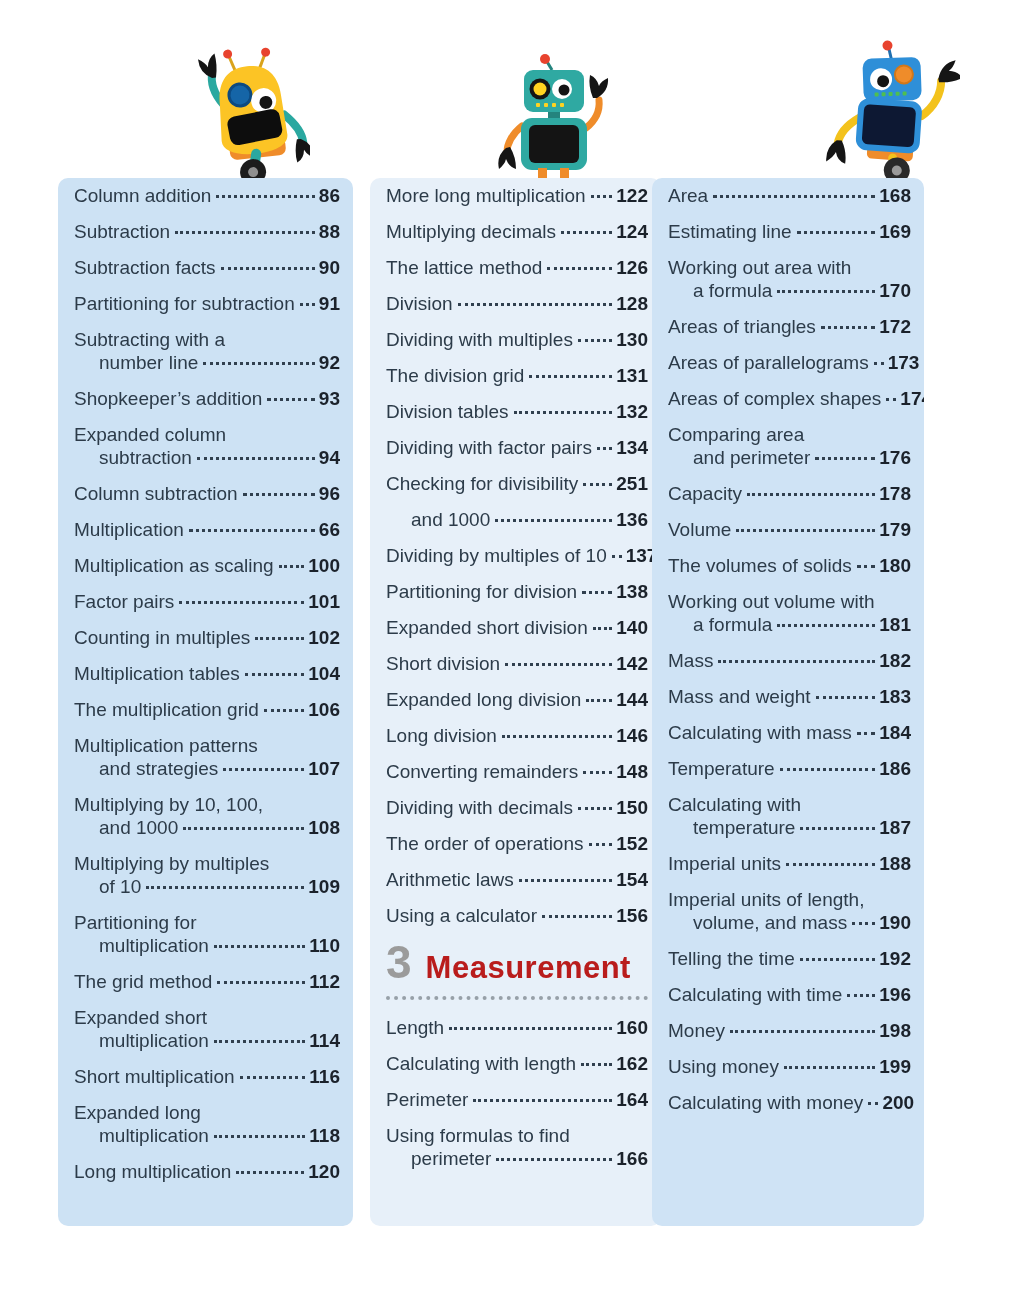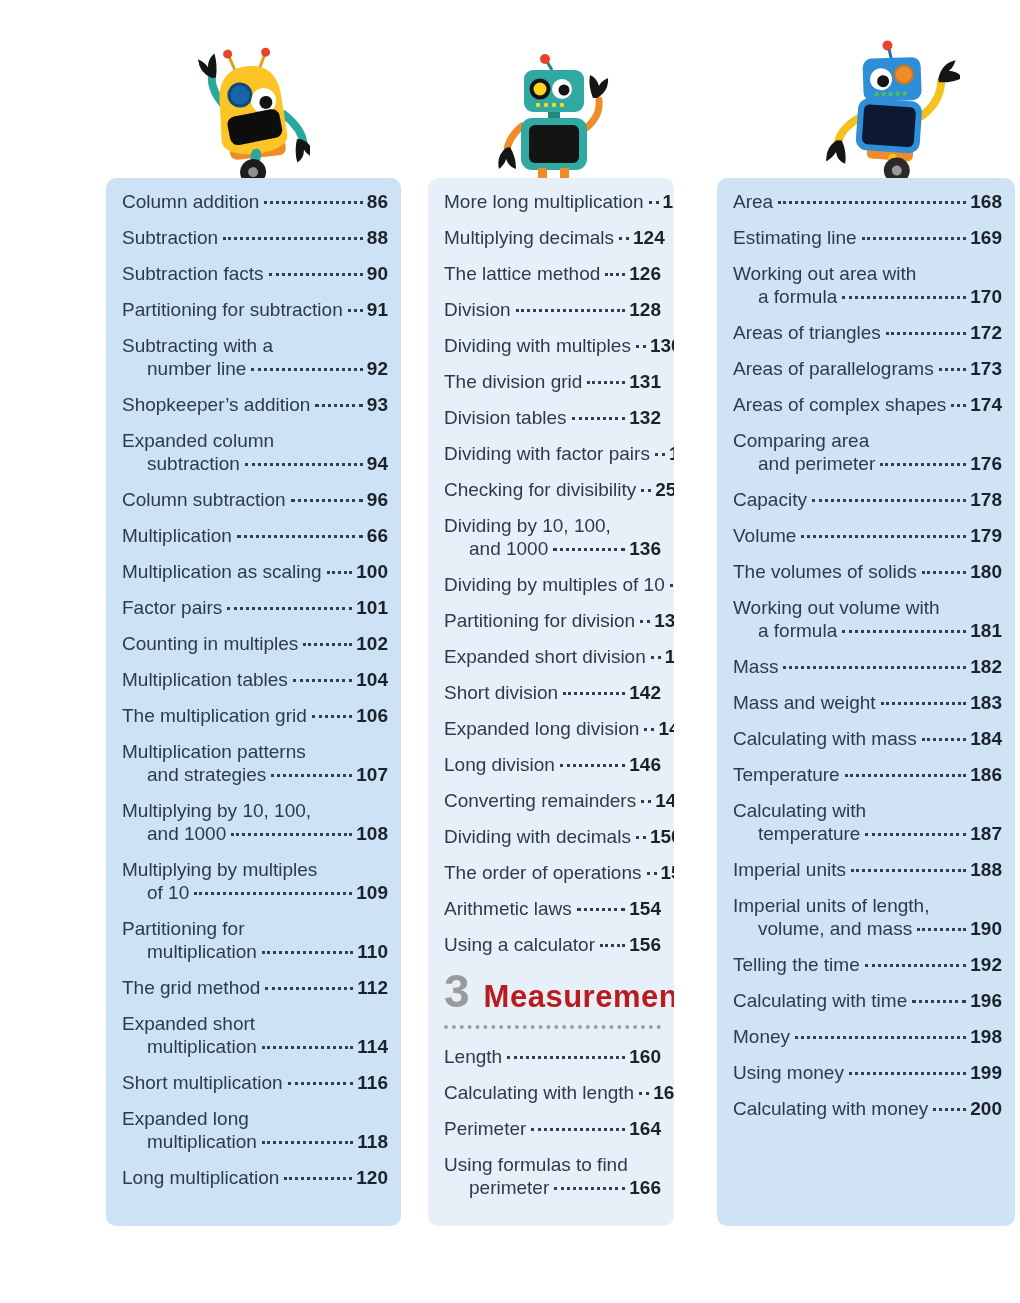--- a/index.html
+++ b/index.html
@@ -10,25 +10,25 @@
   }
   .page{position:absolute;inset:0;overflow:hidden;}
 
   
   .robot{position:absolute;}
   .robot svg{display:block;}
 
   
   .panel{
     position:absolute;top:178px;height:1048px;border-radius:10px;
-    box-sizing:border-box;padding:12px 13px 0 16px;overflow:hidden;margin-left:48px;
+    box-sizing:border-box;padding:6px 13px 0 16px;overflow:hidden;
   }
   .panel.c1{left:58px;width:295px;}
-  .panel.c2{left:380px;width:246px;}
-  .panel.c3{left:669px;width:298px;}
+  .panel.c2{left:370px;width:291px;}
+  .panel.c3{left:652px;width:272px;}
 
   .entry{margin-bottom:13px;color:#2c3b49;font-size:19px;line-height:23px;}
   .entry .first-line{display:block;}
   .row{display:flex;align-items:baseline;}
   .row .t{white-space:nowrap;}
   .row .indent{padding-left:25px;text-align:center;}
   .leader{
     flex:1;min-width:10px;margin:0 4px 0 5px;
     border-bottom:3px dotted #31404f;
     position:relative;top:-4px;
@@ -385,21 +385,20 @@
         </div>
       </div>
       <div class="entry">
         <div class="row">
           <span class="t">Checking for divisibility</span>
           <span class="leader"></span>
           <span class="pagenum">251</span>
         </div>
       </div>
       <div class="entry">
-        <span class="first-line">Dividing by 10, 100,</span>
         <div class="row">
           <span class="t indent">and 1000</span>
           <span class="leader"></span>
           <span class="pagenum">136</span>
         </div>
       </div>
       <div class="entry">
         <div class="row">
           <span class="t">Dividing by multiples of 10</span>
           <span class="leader"></span>

